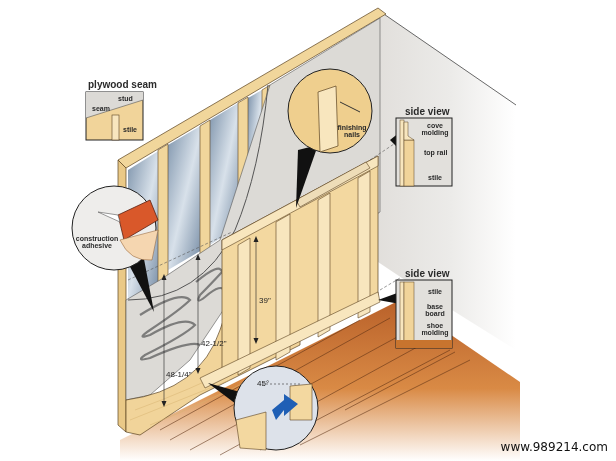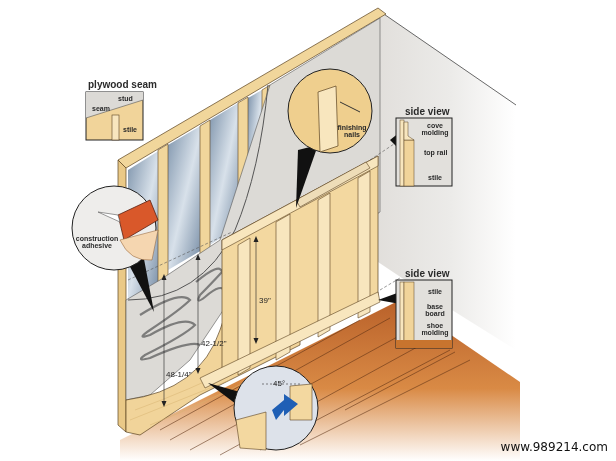--- a/index.html
+++ b/index.html
@@ -173,19 +173,19 @@
 <div class="lbl title" style="left:405px;top:107px;">side view</div>
 <div class="lbl small center" style="left:420px;top:122px;width:30px;white-space:normal;">cove molding</div>
 <div class="lbl small" style="left:424px;top:149px;">top rail</div>
 <div class="lbl small" style="left:428px;top:174px;">stile</div>
 
 <div class="lbl title" style="left:405px;top:269px;">side view</div>
 <div class="lbl small" style="left:428px;top:288px;">stile</div>
 <div class="lbl small center" style="left:423px;top:303px;width:24px;white-space:normal;">base board</div>
 <div class="lbl small center" style="left:420px;top:322px;width:30px;white-space:normal;">shoe molding</div>
 
-<div class="dim" style="left:273px;top:379px;">45°</div>
+<div class="dim" style="left:257px;top:379px;">45°</div>
 
 <div class="dim" style="left:259px;top:296px;">39"</div>
 <div class="dim" style="left:201px;top:339px;">42-1/2"</div>
 <div class="dim" style="left:166px;top:370px;">48-1/4"</div>
 
 <div class="wm">www.989214.com</div>
 
 </body></html>

